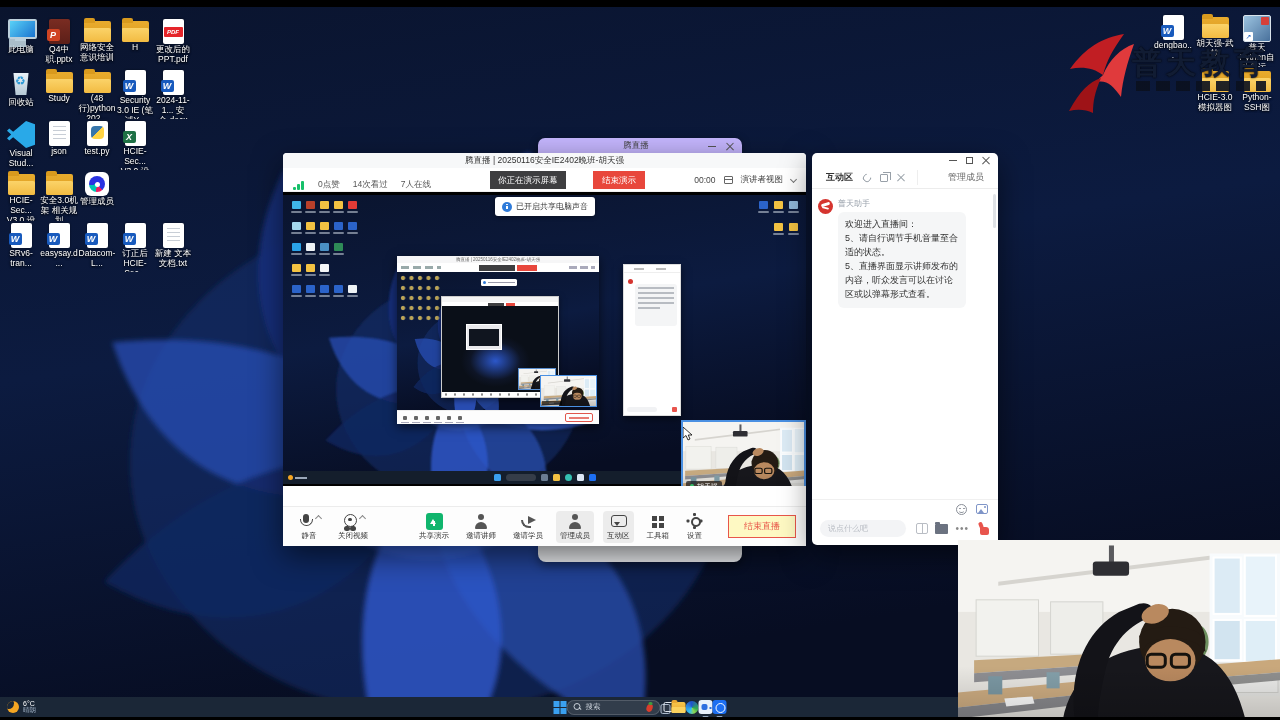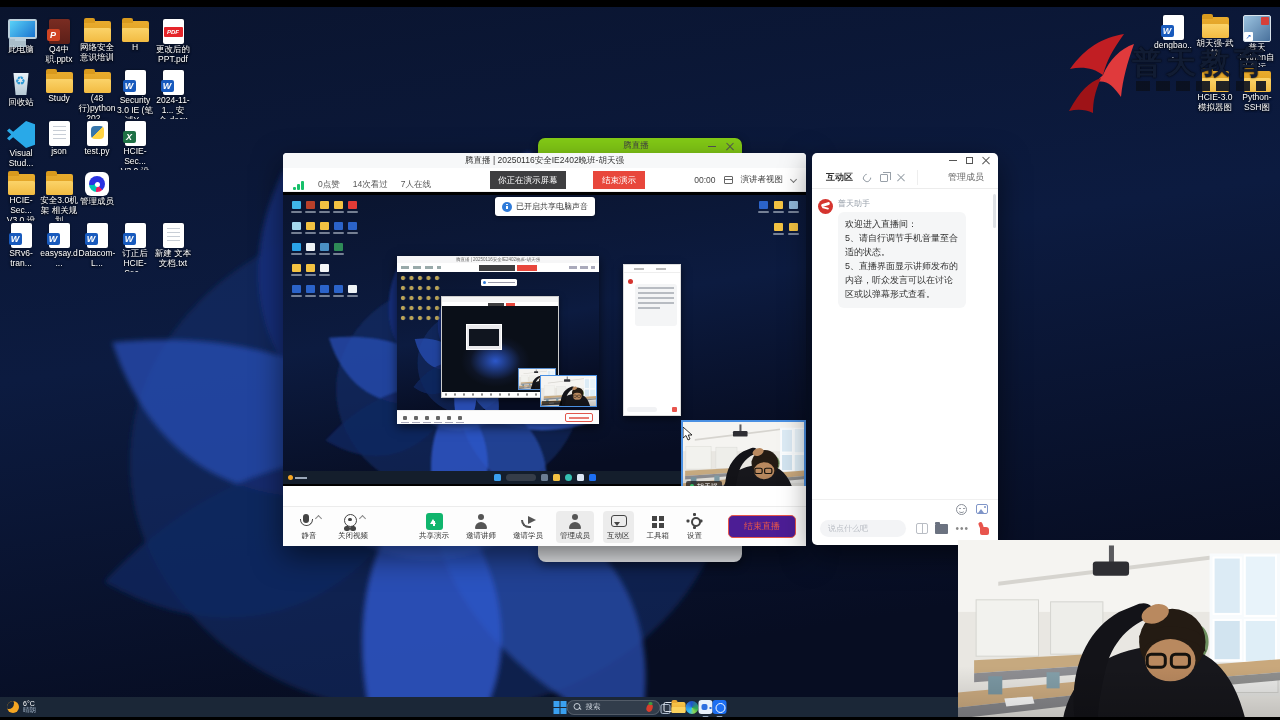--- a/index.html
+++ b/index.html
@@ -54,21 +54,21 @@
 .dic-shortcut::before{content:"";position:absolute;right:1px;top:1px;width:8px;height:8px;background:#d6403a;border-radius:1px}
 .dic-shortcut::after{content:"↗";position:absolute;left:0;bottom:0;width:9px;height:9px;background:#fff;color:#1d5fc0;font-size:7px;line-height:9px;text-align:center;border-radius:1px}
 .dic-empty{visibility:hidden}
 
 
 .watermark{position:absolute;left:1066px;top:22px;width:214px;height:88px;z-index:1}
 .wm-text{position:absolute;left:66px;top:14px;font-size:30px;font-weight:bold;letter-spacing:4px;color:#111c33;text-shadow:0 0 2px #000}
 .wm-sub{position:absolute;left:70px;top:52px;width:130px;height:10px;background:repeating-linear-gradient(90deg,rgba(10,16,30,.9) 0 14px,transparent 14px 20px)}
 
 
-.bg-win-top{position:absolute;left:538px;top:131px;width:204px;height:16px;background:#84cc16;border-radius:7px 7px 0 0;
+.bg-win-top{position:absolute;left:538px;top:131px;width:204px;height:16px;background:#c4b5fd;border-radius:7px 7px 0 0;
   box-shadow:0 2px 8px rgba(0,0,0,.4);z-index:2;display:flex;align-items:center}
 .bg-title{flex:1;text-align:center;font-size:8.5px;color:#444;padding-left:26px}
 .bg-ctrl{display:flex;gap:10px;margin-right:8px;align-items:center}
 .bg-win-bottom{position:absolute;left:538px;top:539px;width:204px;height:16px;background:#ebedf0;border-radius:0 0 8px 8px;
   box-shadow:0 4px 10px rgba(0,0,0,.4);z-index:2}
 .wc-min{width:8px;height:1px;background:#555}
 .wc-max{width:7px;height:7px;border:1px solid #555}
 .wc-close{position:relative;width:8px;height:8px}
 .wc-close::before,.wc-close::after{content:"";position:absolute;left:-1px;top:3.5px;width:10px;height:1.2px;background:#555}
 .wc-close::before{transform:rotate(45deg)}.wc-close::after{transform:rotate(-45deg)}
@@ -194,21 +194,21 @@
 .ti-person::before,.ti-members::before{content:"";position:absolute;left:5.5px;top:1px;width:6px;height:6px;background:#555;border-radius:50%}
 .ti-person::after,.ti-members::after{content:"";position:absolute;left:2.5px;bottom:1px;width:12px;height:7px;background:#555;border-radius:6px 6px 1px 1px}
 .ti-invite::before{content:"";position:absolute;right:1px;top:3px;width:0;height:0;border-left:8px solid #555;border-top:4.5px solid transparent;border-bottom:4.5px solid transparent}
 .ti-invite::after{content:"";position:absolute;left:1px;top:7px;width:8px;height:6px;border-bottom:2px solid #555;border-left:2px solid #555;border-radius:0 0 0 8px}
 .ti-chat::before{content:"";position:absolute;left:1.5px;top:2px;width:14px;height:10px;border:1.7px solid #444;border-radius:3px}
 .ti-chat::after{content:"";position:absolute;left:4px;bottom:1px;width:0;height:0;border:3px solid transparent;border-top:4px solid #444}
 .ti-toolbox::before{content:"";position:absolute;left:3px;top:3px;width:5px;height:5px;background:#444;box-shadow:7px 0 #444,0 7px #444,7px 7px #444}
 .ti-settings::before{content:"";position:absolute;left:4.5px;top:4.5px;width:6px;height:6px;border:2px solid #444;border-radius:50%}
 .ti-settings::after{content:"";position:absolute;left:7px;top:0.5px;width:3px;height:3px;background:#444;border-radius:1px;
   box-shadow:0 13px #444,-6.5px 6.5px #444,6.5px 6.5px #444}
-.endbtn{margin-left:auto;border:1px solid #e8564a;color:#e8564a;background:#4c1d95;font-size:9px;padding:4px 15px;border-radius:5px;white-space:nowrap}
+.endbtn{margin-left:auto;border:1px solid #e8564a;color:#e8564a;background:#fef9c3;font-size:9px;padding:4px 15px;border-radius:0;white-space:nowrap}
 
 
 .chat-win{position:absolute;left:812px;top:146px;width:186px;height:392px;background:#fff;border-radius:5px;
   box-shadow:0 10px 30px rgba(0,0,0,.55);z-index:3}
 .cp-top{height:14px;display:flex;align-items:center;justify-content:flex-end;gap:9px;padding-right:8px}
 .cp-tabs{height:22px;display:flex;align-items:center;border-bottom:1px solid #ececec;position:relative}
 .cp-tab1{font-size:9px;color:#333;font-weight:bold;margin-left:14px}
 .cp-ticons{display:flex;align-items:center;gap:9px;margin-left:10px}
 .ic-refresh{width:8px;height:8px;border:1.2px solid #98a0a8;border-radius:50%;border-top-color:transparent;transform:rotate(40deg)}
 .ic-popout{position:relative;width:8px;height:8px;border:1.2px solid #98a0a8;border-radius:1px}

